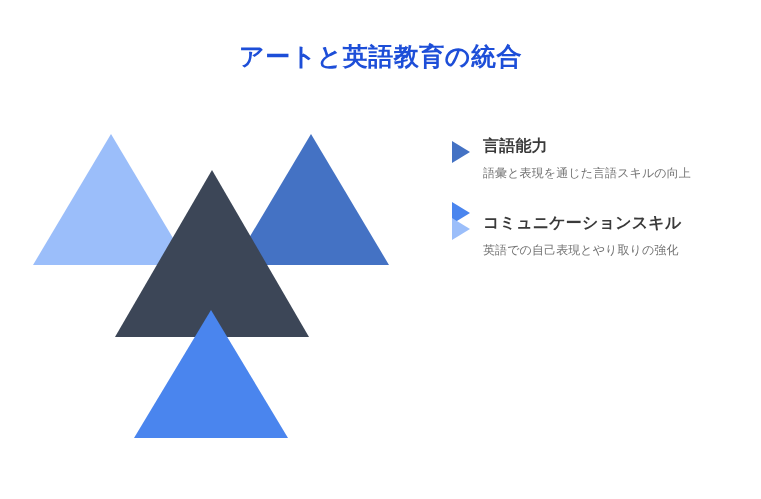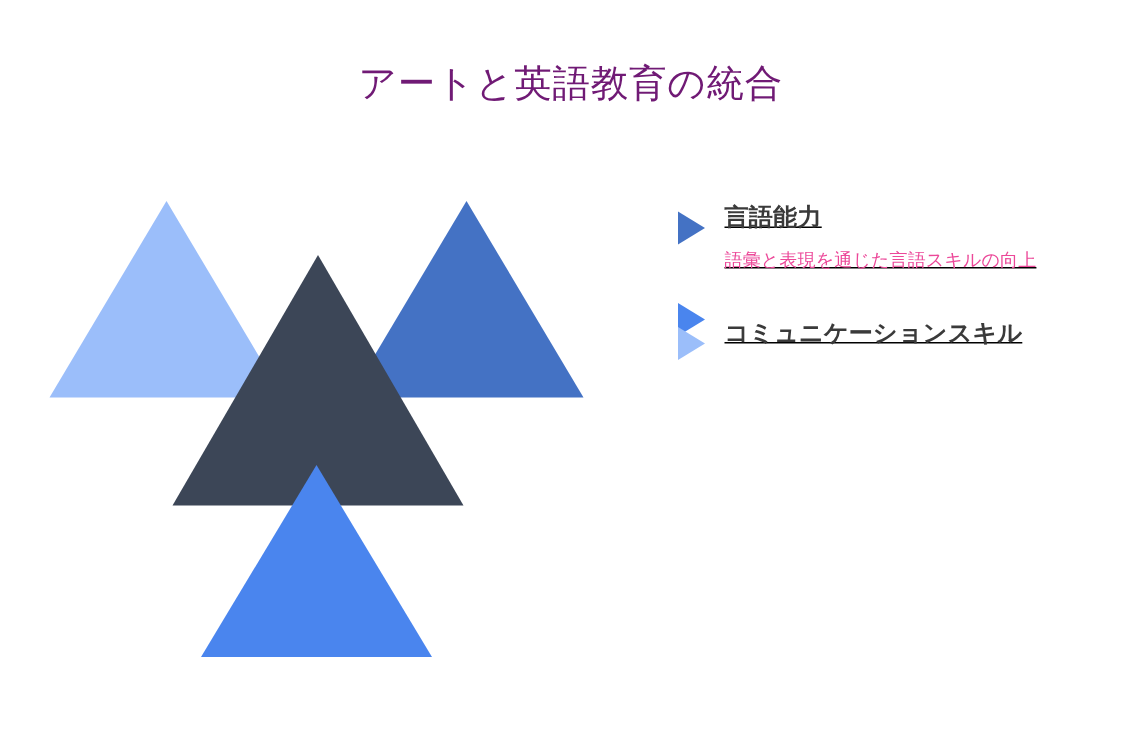--- a/index.html
+++ b/index.html
@@ -22,22 +22,22 @@
   }
 
   
   .slide-title {
     position: absolute;
     left: 0;
     top: 41px;
     width: 761px;
     text-align: center;
     font-size: 25px;
-    font-weight: normal;
-    color: #701a75;
+    font-weight: bold;
+    color: #1d4ed8;
     letter-spacing: 0.5px;
     line-height: 1.2;
     white-space: nowrap;
   }
 
   
   .graphic {
     position: absolute;
     left: 0;
     top: 110px;
@@ -52,21 +52,20 @@
   .items {
     position: absolute;
     left: 452px;
     top: 135px;
     width: 295px;
   }
   .item {
     position: relative;
     padding-left: 31px;
     margin-bottom: 14px;
-    text-decoration: underline;
   }
   .item:last-child {
     margin-bottom: 0;
     margin-top: 30px;
   }
   .marker {
     position: absolute;
     left: 0;
     top: 6px;
     width: 0;
@@ -82,21 +81,21 @@
   .item-heading {
     font-size: 16px;
     font-weight: bold;
     color: #3a3a3a;
     line-height: 1.35;
     margin: 0 0 7px 0;
     letter-spacing: 0.2px;
   }
   .item-desc {
     font-size: 12px;
-    color: #ec4899;
+    color: #737373;
     line-height: 1.55;
     margin: 0;
     width: 212px;
     letter-spacing: 0.1px;
   }
   .item-3 .item-heading {
     width: 230px;
   }
 </style>
 </head>
@@ -123,17 +122,18 @@
       <div class="item-desc">語彙と表現を通じた言語スキルの向上</div>
     </div>
 
     <div class="item item-2">
       <span class="marker"></span>
     </div>
 
     <div class="item item-3">
       <span class="marker"></span>
       <div class="item-heading">コミュニケーションスキル</div>
+      <div class="item-desc">英語での自己表現とやり取りの強化</div>
     </div>
 
   </div>
 
 </div>
 
 </body></html>

